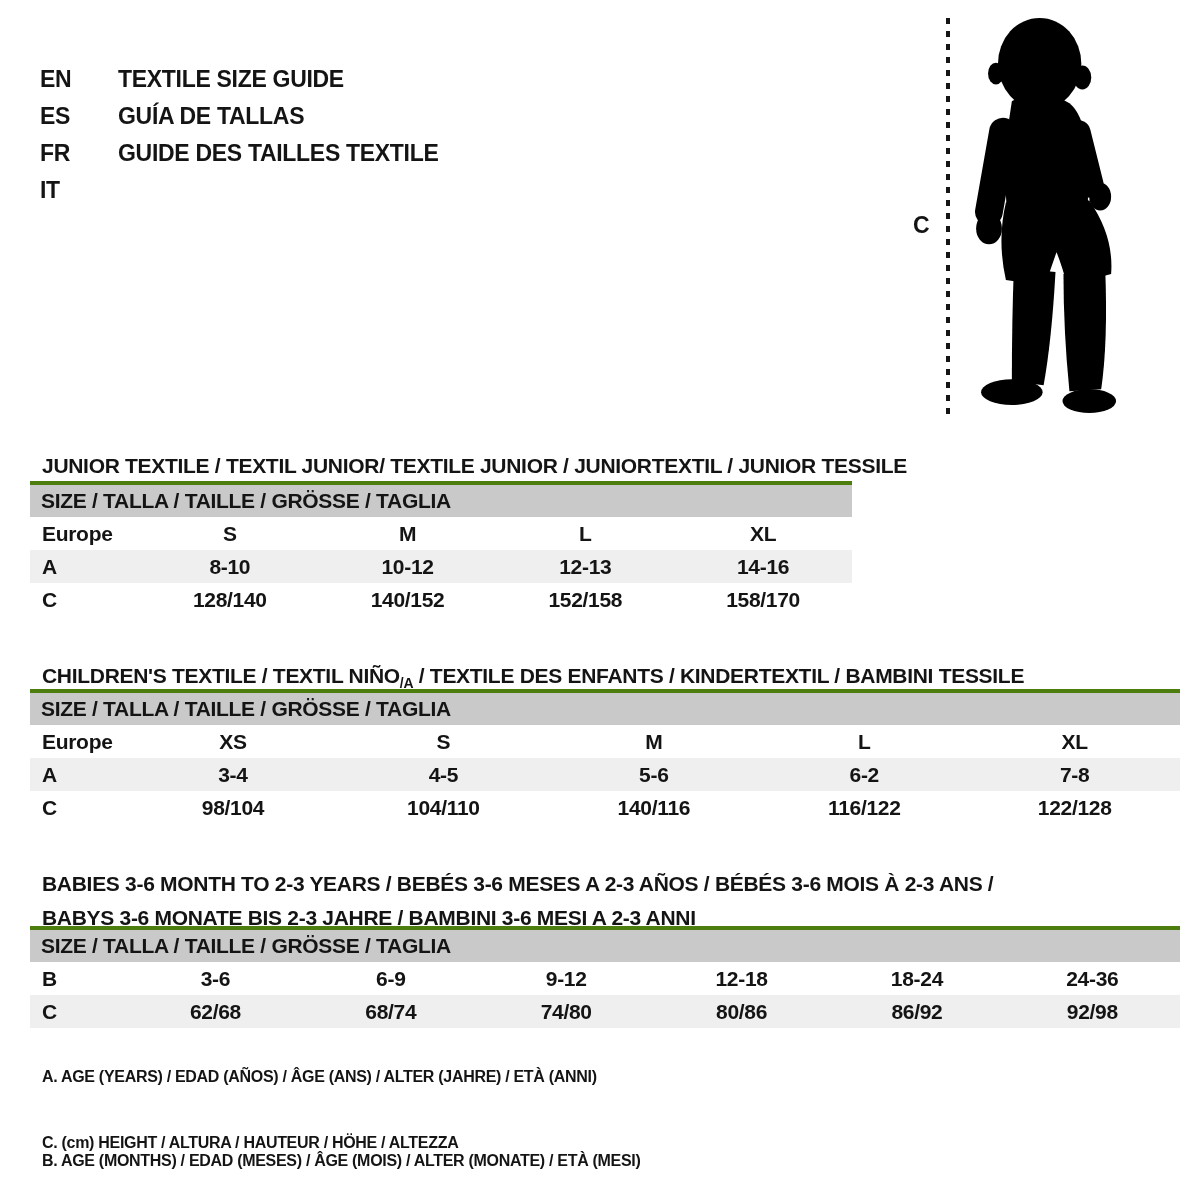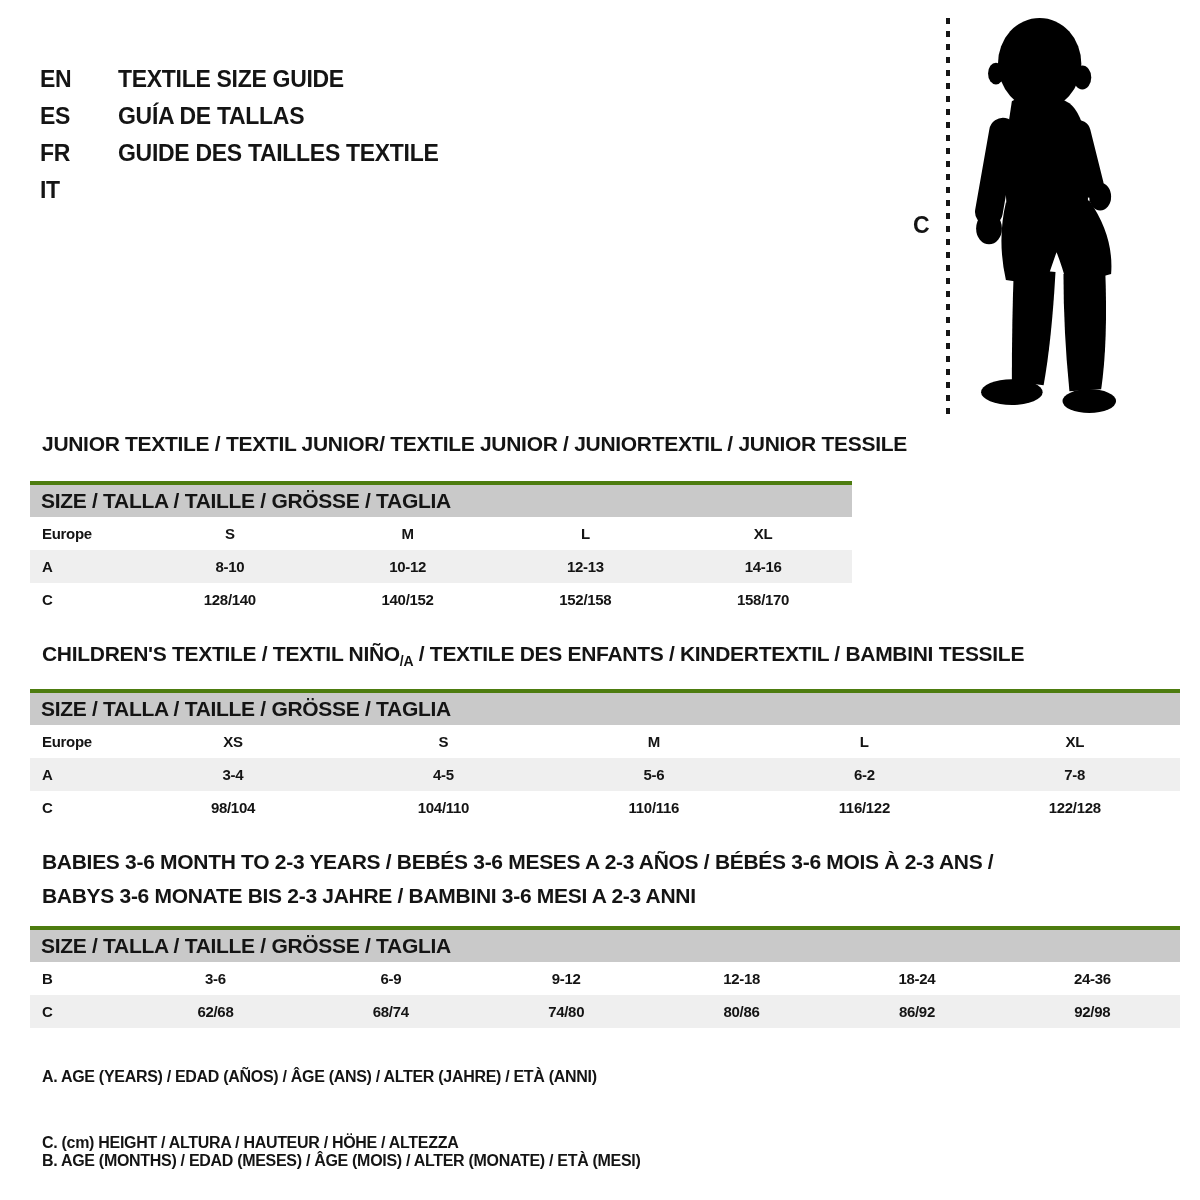--- a/index.html
+++ b/index.html
@@ -11,27 +11,27 @@
   
   .lang-block{position:absolute;left:40px;top:30px;margin-top:31px;}
   .lang-row{display:flex;height:37px;align-items:center;font-size:23px;}
   .lang-code{width:78px;}
   
   .dash-line{position:absolute;left:946px;top:18px;width:4px;height:398px;
     background:repeating-linear-gradient(to bottom,#151515 0 6px,transparent 6px 13px);}
   .measure-c{position:absolute;left:913px;top:212px;font-size:23px;}
   .silhouette{position:absolute;left:960px;top:14px;}
   
-  .sec-title{position:absolute;left:42px;font-size:21px;white-space:nowrap;}
+  .sec-title{position:absolute;left:42px;font-size:21px;white-space:nowrap;margin-top:22px;}
   .sub{font-size:14px;vertical-align:sub;}
   
   .size-table{position:absolute;left:30px;}
   .size-bar{height:36px;background:#c9c9c9;border-top:4px solid #4d7c0f;
     display:flex;align-items:center;padding-left:11px;font-size:21px;box-sizing:border-box;}
-  .trow{display:flex;height:33px;align-items:center;font-size:15px;}
+  .trow{display:flex;height:33px;align-items:center;font-size:21px;}
   .trow.shaded{background:#efefef;}
   .tcell{text-align:center;box-sizing:border-box;}
   .tcell.label{text-align:left;padding-left:12px;}
   .cols4 .tcell.label{width:13.5%}.cols4 .tcell.data{width:21.625%}
   .cols5 .tcell.label{width:8.5%}.cols5 .tcell.data{width:18.3%}
   .cols6 .tcell.label{width:8.5%}.cols6 .tcell.data{width:15.25%}
   .w-junior{width:822px;}
   .w-wide{width:1150px;}
   
   .legend-line{position:absolute;left:42px;font-size:16px;white-space:nowrap;}
@@ -124,21 +124,21 @@
           <div class="tcell data">3-4</div>
           <div class="tcell data">4-5</div>
           <div class="tcell data">5-6</div>
           <div class="tcell data">6-2</div>
           <div class="tcell data">7-8</div>
         </div>
         <div class="trow">
           <div class="tcell label">C</div>
           <div class="tcell data">98/104</div>
           <div class="tcell data">104/110</div>
-          <div class="tcell data">110/116</div>
+          <div class="tcell data">140/116</div>
           <div class="tcell data">116/122</div>
           <div class="tcell data">122/128</div>
         </div>
       </div>
   </div>
 
   <div class="sec-title" style="top:850px;">BABIES 3-6 MONTH TO 2-3 YEARS / BEBÉS 3-6 MESES A 2-3 AÑOS / BÉBÉS 3-6 MOIS À 2-3 ANS /</div>
   <div class="sec-title" style="top:884px;">BABYS 3-6 MONATE BIS 2-3 JAHRE / BAMBINI 3-6 MESI A 2-3 ANNI</div>
   <div class="size-table w-wide cols6" style="top:926px;">
     <div class="size-bar">SIZE / TALLA / TAILLE / GRÖSSE / TAGLIA</div>

